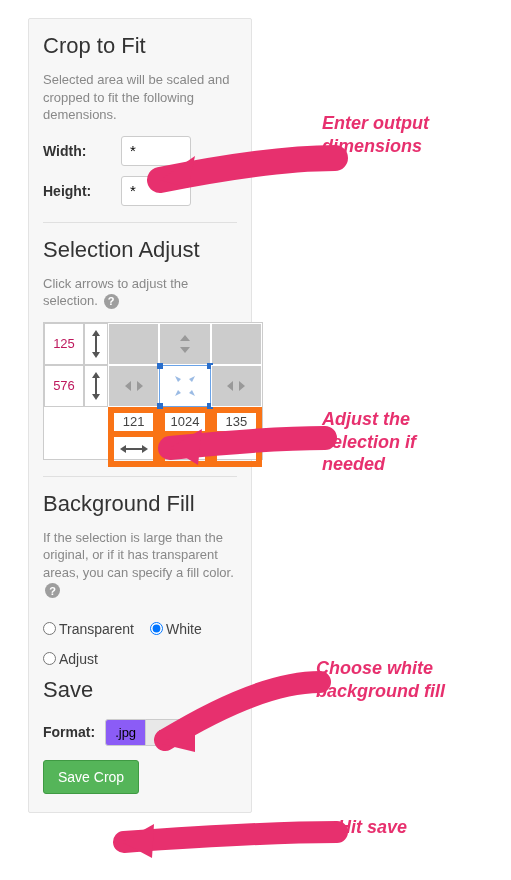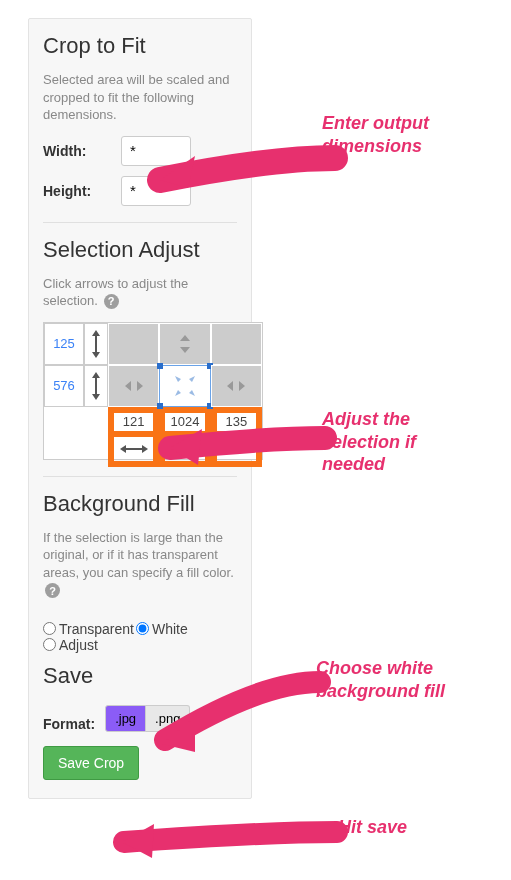--- a/index.html
+++ b/index.html
@@ -80,21 +80,21 @@
     background: #fff;
     border: 1px solid #ccc;
   }
   .sel-row { display: flex; }
   .sel-cell {
     display: flex;
     align-items: center;
     justify-content: center;
     border: 1px solid #ccc;
     font-size: 13px;
-    color: #3b82f6;
+    color: #be185d;
   }
   .hcol { width: 40px; }
   .vcol { width: 24px; }
   .grid { flex: 1; }
   .grid-row { display: flex; height: 42px; }
   .grid-row .gcell {
     flex: 1 1 0;
     background: #ccc;
     border: 1px solid #fff;
     display: flex;
@@ -125,25 +125,25 @@
   .bottom-labels .lcell {
     height: 30px;
     border: 6px solid #f97316;
     display:flex;align-items:center;justify-content:center;
     font-size: 13px;
     color:#444;
   }
   .bottom-labels .sp { width: 64px; border: none; }
   .bottom-labels .c { flex:1; }
   
-  .radio-row { display:flex; align-items:center; gap:0; flex-wrap:wrap; margin-top:22px;}
+  .radio-row { display:flex; align-items:center; gap:14px; flex-wrap:wrap; margin-top:22px;}
   .radio-row label { display:inline-flex; align-items:center; font-size:14px; color:#444; margin-right:2px;}
   input[type=radio] { margin: 0 3px 0 0; }
   
-  .fmt-row { display:flex; align-items:flex-end; margin-top:16px;}
+  .fmt-row { display:flex; align-items:center; margin-top:16px;}
   .fmt-row .lab { font-weight:700; margin-right:10px; font-size:14px;}
   .btn-group { display:inline-flex; }
   .btn-group button {
     border: 1px solid #ccc;
     background: #8b5cf6;
     padding: 5px 9px;
     font-size: 13px;
     cursor: pointer;
   }
   .btn-group button:first-child { border-radius: 3px 0 0 3px; }

